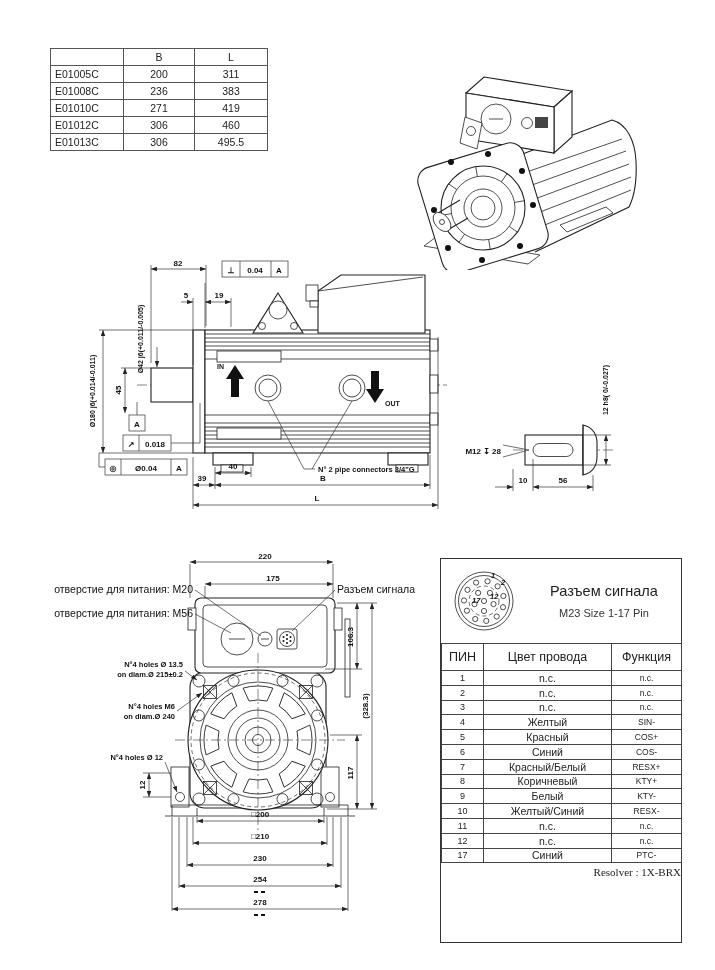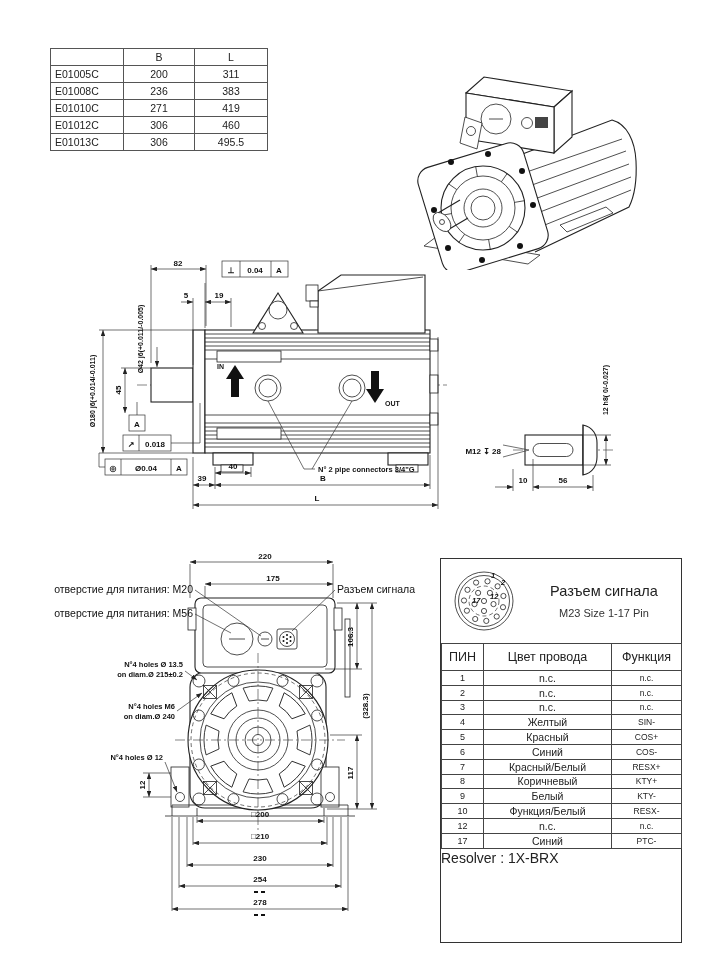--- a/index.html
+++ b/index.html
@@ -43,21 +43,21 @@
   #pin-subtitle{font-size:11px;color:#333;margin-top:8px;}
   #pin-panel table{border-collapse:collapse;width:100%;table-layout:fixed;}
   #pin-panel th{border:1px solid #444;font-size:12.5px;font-weight:normal;height:24px;color:#222;}
   #pin-panel td{border:1px solid #444;height:13.8px;text-align:center;padding:0;color:#222;}
   #pin-panel col.c-pin{width:42px;}
   #pin-panel col.c-color{width:128px;}
   #pin-panel col.c-func{width:70px;}
   #pin-panel td:nth-child(1){font-size:9px;}
   #pin-panel td:nth-child(2){font-size:10.5px;}
   #pin-panel td:nth-child(3){font-size:8.5px;}
-  #pin-footer{border-top:0;height:19px;line-height:19px;text-align:left;font-size:14px;color:#222;}
+  #pin-footer{border-top:0;height:19px;line-height:19px;text-align:right;font-size:11px;color:#222;font-family:Liberation Serif, serif;}
 </style>
 </head>
 <body>
 
 <div class="abs" id="size-table">
   <table>
     <thead>
       <tr>
         <th></th>
         <th>B</th>
@@ -585,24 +585,29 @@
         </tr>
 
         <tr>
           <td>9</td>
           <td>Белый</td>
           <td>KTY-</td>
         </tr>
 
         <tr>
           <td>10</td>
-          <td>Функция/Белый</td>
+          <td>Желтый/Синий</td>
           <td>RESX-</td>
         </tr>
 
+        <tr>
+          <td>11</td>
+          <td>n.c.</td>
+          <td>n.c.</td>
+        </tr>
 
         <tr>
           <td>12</td>
           <td>n.c.</td>
           <td>n.c.</td>
         </tr>
 
 
 
 

